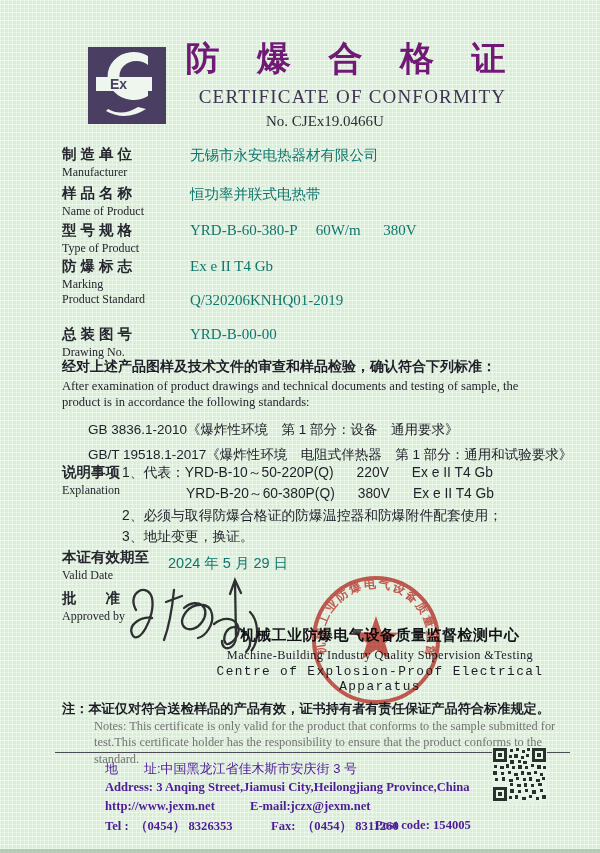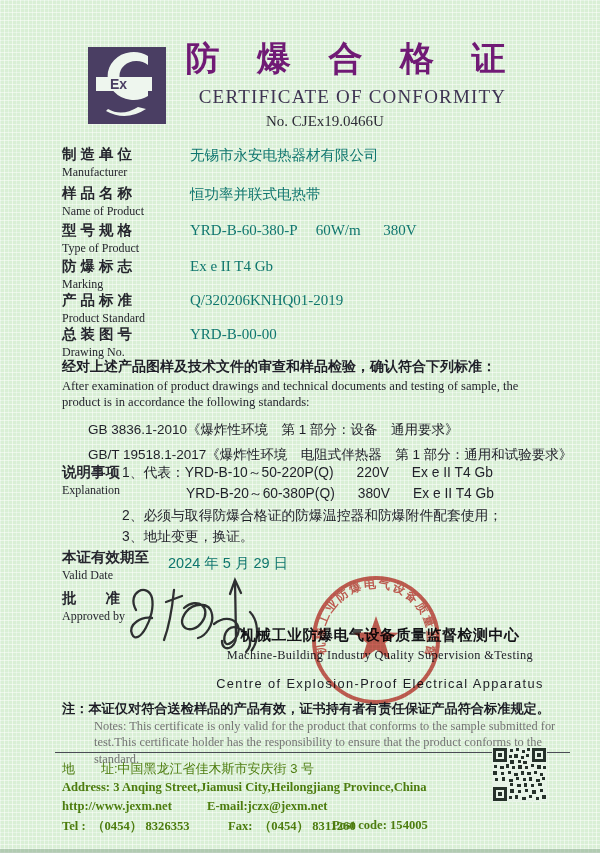--- a/index.html
+++ b/index.html
@@ -35,30 +35,30 @@
   
   .stmt-cn{left:62px;top:358px;width:495px;font-size:14px;font-weight:bold;color:#1f1f28;}
   .stmt-en{left:62px;top:378px;width:480px;font-size:12.6px;line-height:1.3;color:#25252e;font-family:"Liberation Serif",serif;}
   .standards{left:88px;top:418px;width:490px;font-size:13.5px;line-height:1.85;color:#1f1f28;}
   
   .exp-line{font-size:13.8px;color:#1f1f28;white-space:pre;}
   
   .inst{left:215px;top:626px;width:330px;text-align:center;}
   .inst-cn{font-size:15px;font-weight:bold;color:#141418;letter-spacing:.5px;}
   .inst-en1{font-size:12.3px;letter-spacing:.4px;margin-top:3px;color:#1d1d26;font-family:"Liberation Serif",serif;}
-  .inst-en2{font-size:12.8px;letter-spacing:1.4px;margin-top:13px;color:#1d1d26;font-family:Liberation Sans, sans-serif;}
+  .inst-en2{font-size:12.8px;letter-spacing:1.4px;margin-top:1px;color:#1d1d26;font-family:Liberation Mono, monospace;}
   .inst-date{font-size:13.5px;margin-top:6px;color:#1a1a22;}
   .stamp{left:308px;top:572px;width:136px;height:136px;mix-blend-mode:multiply;opacity:.92;}
   .sig{left:122px;top:572px;width:160px;height:95px;}
   
   .notes-cn{left:62px;top:700px;width:500px;font-size:13.2px;font-weight:bold;color:#1c1c24;}
   .notes-en{left:62px;top:718px;width:492px;font-size:12.4px;line-height:1.32;color:#737373;font-family:"Liberation Serif",serif;padding-left:32px;}
   .divider{left:55px;top:752px;width:515px;height:0;border-top:1.5px solid #4a4a55;}
   
-  .contact{font-size:13px;color:#4d7c0f;white-space:pre;}
+  .contact{font-size:13px;color:#4c1d95;white-space:pre;padding-left:43px;}
   .contact.en{font-family:"Liberation Serif",serif;font-size:12.6px;font-weight:bold;}
   .qr{left:492px;top:747px;width:55px;height:55px;}
   .bottom-edge{left:0;top:849px;width:600px;height:4px;background:#8aa78e;opacity:.5;}
 </style>
 </head>
 <body>
 
 <div>
 
   <svg class="abs logo" viewBox="0 0 78 77">
@@ -99,21 +99,20 @@
 
   <div class="abs label-col" style="top:257px">
     <div class="row-label-cn">防 爆 标 志</div>
     <div class="row-label-en">Marking</div>
   </div>
   <div class="abs value-col" style="top:258px">
     <div class="row-value serif">Ex e II T4 Gb</div>
   </div>
 
   <div class="abs label-col" style="top:291px">
-    <div class="row-label-cn">产 品 标 准</div>
     <div class="row-label-en">Product Standard</div>
   </div>
   <div class="abs value-col" style="top:292px">
     <div class="row-value serif">Q/320206KNHQ01-2019</div>
   </div>
 
   <div class="abs label-col" style="top:325px">
     <div class="row-label-cn">总 装 图 号</div>
     <div class="row-label-en">Drawing No.</div>
   </div>

